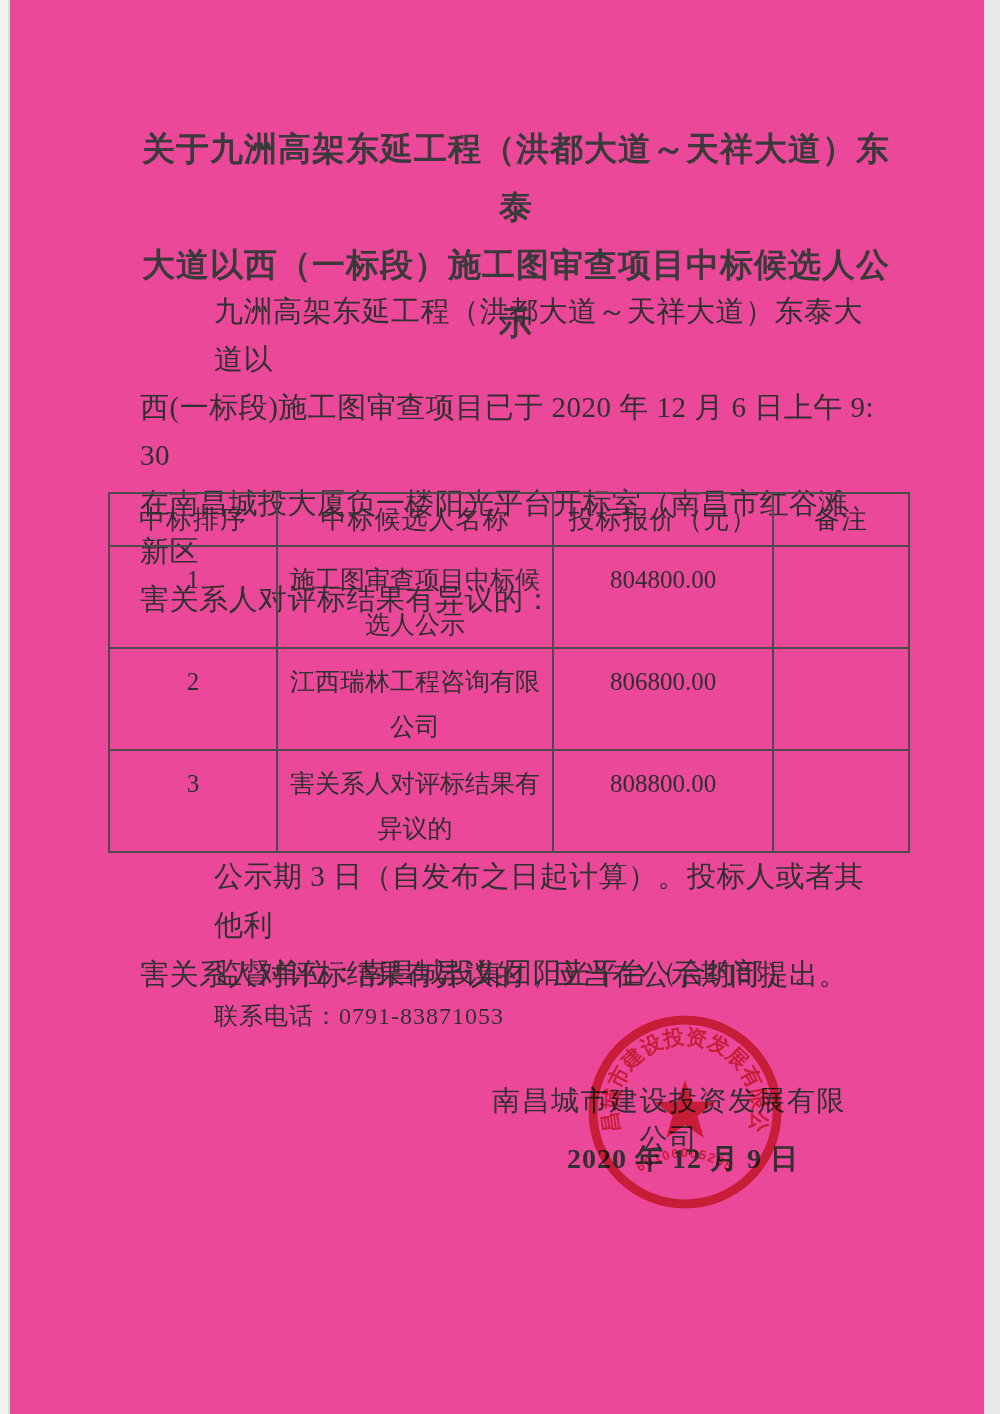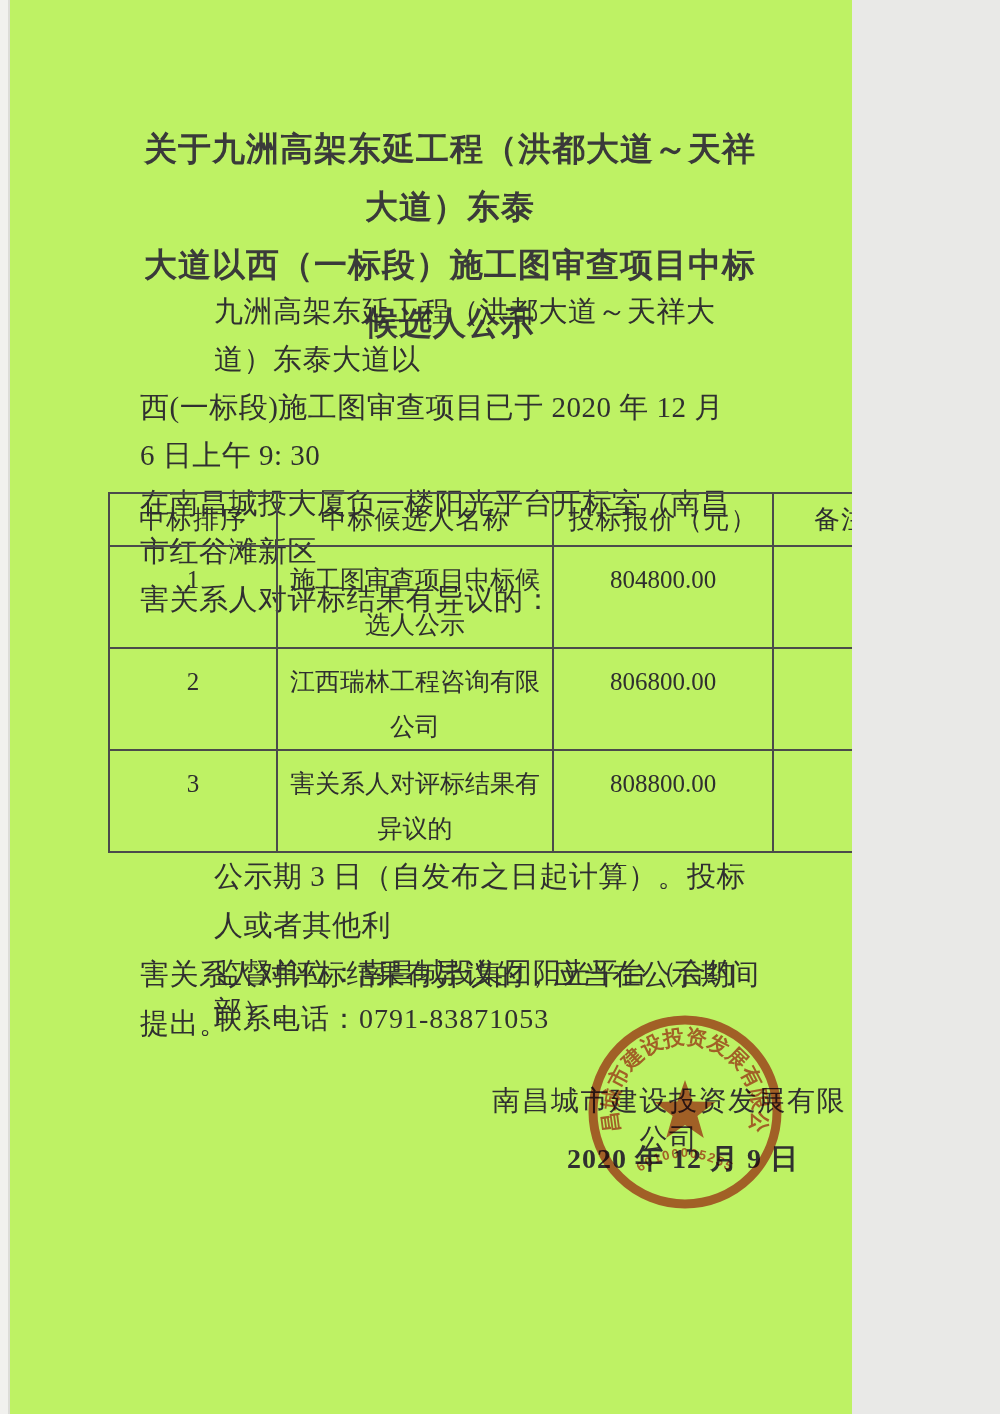--- a/index.html
+++ b/index.html
@@ -1,21 +1,21 @@
 <!DOCTYPE html>
 <html><head>
 <meta charset="utf-8">
 <style>
   * { margin: 0; padding: 0; box-sizing: border-box; }
   html, body { background: #e9e9e7; }
   .page {
     position: relative;
-    width: 852px;
+    width: 984px;
     height: 1414px;
-    background: #bef264;
+    background: #ec4899;
     overflow: hidden;
     font-family: "Liberation Serif", "DejaVu Serif", serif;
     color: #343434;
   }
   .edge-strip {
     position: absolute; left: 0; top: 0; width: 8px; height: 100%;
     background: #f1f1ee;
   }
   .crease {
     position: absolute; left: 8px; top: 0; width: 2px; height: 100%;
@@ -64,21 +64,21 @@
   .col-price  { width: 220px; }
   .col-remark { width: 136px; }
   .notice-block {
     position: absolute; top: 852px; left: 140px; right: 92px;
     font-size: 29px; line-height: 49px; letter-spacing: 0.5px;
     color: #303030;
   }
   .supervisor-line { position: absolute; top: 954px; left: 140px; right: 92px;
     font-size: 28px; letter-spacing: 1px; color: #303030; }
   .phone-line { position: absolute; top: 1000px; left: 140px; right: 92px;
-    font-size: 28px; letter-spacing: 1px; color: #303030; }
+    font-size: 24px; letter-spacing: 1px; color: #303030; }
   .company-line {
     position: absolute; top: 1082px; left: 478px; width: 382px;
     text-align: center; font-size: 28px; letter-spacing: 1.5px; color: #303030;
   }
   .date-line {
     position: absolute; top: 1140px; left: 533px; width: 300px;
     text-align: center; font-size: 28px; letter-spacing: 1px; color: #303030; font-weight: bold;
   }
   .stamp {
     position: absolute; left: 575px; top: 1002px;

